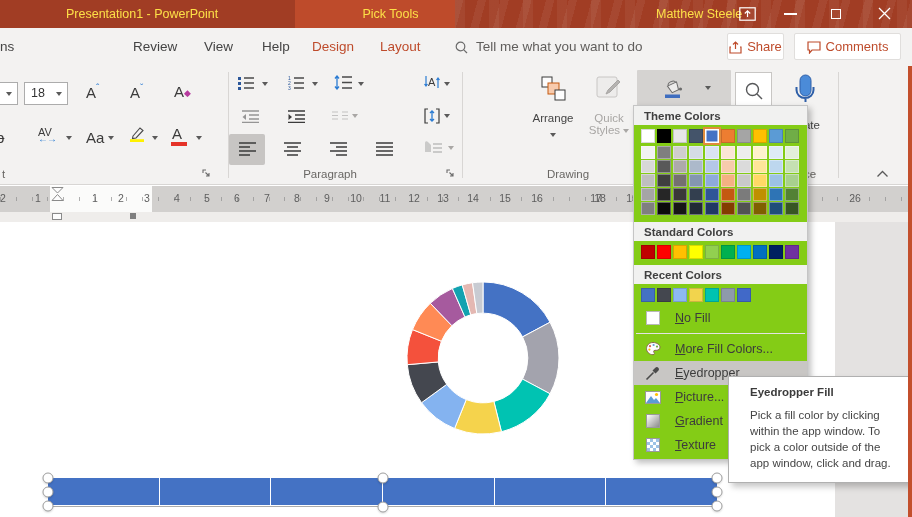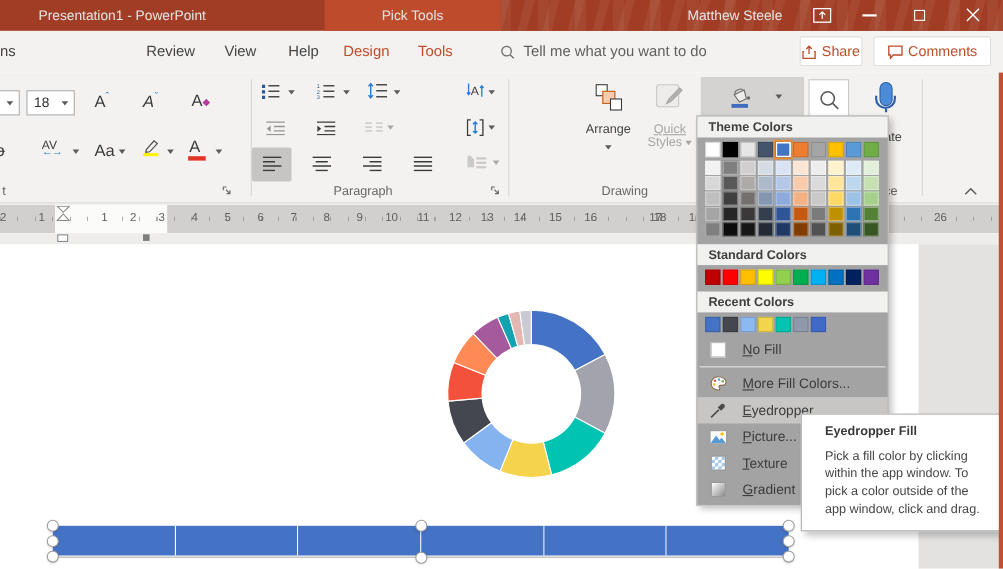--- a/index.html
+++ b/index.html
@@ -7,21 +7,21 @@
        font-family:"Liberation Sans",sans-serif;background:#fff;
        -webkit-font-smoothing:antialiased;}
   .abs{position:absolute;}
   
   #titlebar{left:0;top:0;width:912px;height:28px;background:#A13D24;z-index:10;}
   #tt-section{left:295px;top:0;width:160px;height:28px;background:#BE4B2B;text-align:center;}
   #tb-pattern{left:455px;top:0;right:0;height:28px;background:
      repeating-linear-gradient(105deg, rgba(255,255,255,.06) 0 8px, rgba(0,0,0,0) 8px 22px),
      repeating-linear-gradient(90deg, rgba(255,255,255,.05) 0 10px, rgba(0,0,0,0) 10px 34px),
      #A13D24;}
-  .tb-text{color:#e5e5e5;font-size:12.5px;line-height:28px;white-space:nowrap;}
+  .tb-text{color:#fde047;font-size:12.5px;line-height:28px;white-space:nowrap;margin-left:31px;}
   
   #menubar{left:0;top:28px;width:912px;height:38px;background:#F3F2F1;z-index:9;}
   .tab{position:absolute;top:0;font-size:13.5px;color:#444;line-height:38px;white-space:nowrap;cursor:default;}
   .tab.red{color:#BE4B2B;}
   .tm-btn{position:absolute;top:5px;height:27px;background:#fff;border:1px solid #E0DEDC;border-radius:2px;
       display:flex;align-items:center;justify-content:center;gap:5px;color:#BE4B2B;font-size:13px;box-sizing:border-box;}
   
   #ribbon{left:0;top:66px;width:912px;height:119px;background:#F3F2F1;border-bottom:1px solid #D8D6D4;box-sizing:border-box;z-index:8;}
   .grp-div{position:absolute;top:6px;width:1px;height:106px;background:#D8D6D4;}
   .grp-label{position:absolute;top:102px;font-size:11.5px;color:#696764;text-align:center;}
@@ -42,21 +42,21 @@
   #slide{left:0;top:222px;width:835px;height:295px;background:#fff;z-index:1;}
   #workspace-right{left:835px;top:222px;width:77px;height:295px;background:#E4E2E1;z-index:1;}
   #window-edge{left:908px;top:66px;width:4px;height:451px;background:#C34F2C;z-index:80;}
   
   #table-row{left:48px;top:478px;width:669px;height:27px;display:flex;z-index:3;}
   .tcell{flex:1;border-right:1.5px solid #fff;box-sizing:border-box;}
   .tcell:last-child{border-right:none;}
   #table-bottomline{left:48px;top:506px;width:669px;height:1px;background:#ABABAB;z-index:3;}
   .handle{position:absolute;width:11px;height:11px;border-radius:50%;background:#fff;border:1.5px solid #9E9E9E;box-sizing:border-box;transform:translate(-50%,-50%);z-index:4;box-shadow:0 1px 2px rgba(0,0,0,.15);}
   
-  #fill-dropdown{left:633px;top:105px;width:175px;background:#a3a3a3;border:1px solid #C5C5C5;box-shadow:3px 3px 6px rgba(0,0,0,.25);z-index:50;box-sizing:border-box;padding-bottom:2px;}
+  #fill-dropdown{left:633px;top:105px;width:175px;background:#84cc16;border:1px solid #C5C5C5;box-shadow:3px 3px 6px rgba(0,0,0,.25);z-index:50;box-sizing:border-box;padding-bottom:2px;}
   .dd-header{background:#F1F1F0;font-size:11.5px;font-weight:bold;color:#404040;padding:4px 0 3px 10px;}
   .swrow{display:flex;gap:2px;padding-left:7px;margin-top:4px;}
   .sw{width:14px;height:14px;box-shadow:inset 0 0 0 1px rgba(0,0,0,.15);cursor:pointer;}
   .sw.sel{box-shadow:inset 0 0 0 1.5px #fff, 0 0 0 2px #E08C3C;}
   #variant-grid{display:flex;gap:2px;padding-left:7px;margin-top:3px;}
   .vcol{display:flex;flex-direction:column;}
   .vcell{width:14px;height:13px;margin-bottom:1px;box-shadow:inset 0 0 0 1px rgba(255,255,255,.35);cursor:pointer;}
   .dd-sep{height:1px;background:#E3E3E3;margin:3px 2px;}
   .fill-item{height:24px;display:flex;align-items:center;padding-left:9px;font-size:12.5px;color:#3C3C3C;cursor:pointer;}
   .fill-item.hl{background:#C8C6C4;}
@@ -93,21 +93,21 @@
       </svg>
   </span>
 </div>
 
 <div id="menubar" class="abs">
   <span class="tab" style="left:0px;">ns</span>
   <span class="tab" style="left:133px;">Review</span>
   <span class="tab" style="left:204px;">View</span>
   <span class="tab" style="left:262px;">Help</span>
   <span class="tab red" style="left:312px;">Design</span>
-  <span class="tab red" style="left:380px;">Tools</span>
+  <span class="tab red" style="left:380px;">Layout</span>
   <span class="abs" style="left:455px;top:13px;">
     <svg width="13" height="13" viewBox="0 0 13 13">
         <circle cx="5.5" cy="5.5" r="4.3" fill="none" stroke="#6B6B6B" stroke-width="1.2"></circle>
         <path d="M8.8 8.8 L12 12" stroke="#6B6B6B" stroke-width="1.2"></path>
       </svg>
   </span>
   <span class="tab" style="left:476px;color:#605E5C;">Tell me what you want to do</span>
   <div class="tm-btn" style="left:727px;width:57px;">
     <span><svg class="inline-svg" width="13" height="13" viewBox="0 0 13 13">
           <path d="M6.5 8 V1.5 M4 3.5 L6.5 1 L9 3.5" fill="none" stroke="#BE4B2B" stroke-width="1.2"></path>
@@ -126,21 +126,21 @@
 <div id="ribbon" class="abs">
 
   <div class="combo" style="left:-42px;top:16px;width:60px;">
     <span class="caret" style="position:absolute;right:5px;top:9px;"></span>
   </div>
   <div class="combo" style="left:24px;top:16px;width:44px;padding:3px 0 0 6px;">
     <span>18</span>
     <span class="caret" style="position:absolute;right:5px;top:9px;"></span>
   </div>
   <span class="rbtn" style="left:86px;top:17px;">A<span style="font-size:10px;color:#2B7CD3;vertical-align:6px;">ˆ</span></span>
-  <span class="rbtn" style="left:130px;top:17px;font-style:italic;">A<span style="font-size:10px;color:#2B7CD3;vertical-align:6px;">ˇ</span></span>
+  <span class="rbtn" style="left:130px;top:17px;">A<span style="font-size:10px;color:#2B7CD3;vertical-align:6px;">ˇ</span></span>
   <span class="rbtn" style="left:174px;top:17px;">A<span style="font-size:9px;color:#B63A9E;vertical-align:1px;">◆</span></span>
 
   <span class="rbtn" style="left:-4px;top:63px;text-decoration:line-through;">b</span>
   <span class="rbtn" style="left:38px;top:60px;font-size:11px;">AV<br><span style="color:#2B7CD3;font-size:10px;letter-spacing:-1px;position:relative;top:-6px;">←→</span></span>
   <span class="caret" style="position:absolute;left:66px;top:70px;"></span>
   <span class="rbtn" style="left:86px;top:63px;">Aa</span>
   <span class="caret" style="position:absolute;left:108px;top:70px;"></span>
   <span class="abs" style="left:128px;top:60px;">
     <svg width="18" height="16" viewBox="0 0 18 16">
         <path d="M5 10 L12 2 L15 4.5 L8 12 L4.5 12.5 Z" fill="#F3F2F1" stroke="#4A4A4A" stroke-width="1.1"></path>
@@ -302,21 +302,21 @@
     <div class="rlbl" style="margin-top:40px;">Arrange</div>
     <span class="caret" style="margin-top:3px;"></span>
   </div>
   <div class="abs" style="left:584px;top:6px;width:50px;text-align:center;">
     <span class="abs" style="left:12px;top:4px;">
       <svg width="26" height="26" viewBox="0 0 26 26">
           <rect x="1" y="1" width="20" height="20" rx="2" fill="#EDECEB" stroke="#C8C6C4"></rect>
           <path d="M22 4 L12 14 L10 18 L14 16 L24 6 Z" fill="#B5B3B1" stroke="#A8A6A4"></path>
         </svg>
     </span>
-    <div class="rlbl" style="margin-top:40px;color:#A8A6A4;text-decoration:underline;">Quick</div>
+    <div class="rlbl" style="margin-top:40px;color:#A8A6A4;">Quick</div>
     <div class="rlbl" style="color:#A8A6A4;"><span>Styles</span> <span class="caret gray"></span></div>
   </div>
   <span class="grp-label" style="left:528px;width:80px;">Drawing</span>
 
   <div class="abs" style="left:637px;top:4px;width:94px;height:37px;background:#D5D3D1;border-radius:1px;">
     <span class="abs" style="left:25px;top:6px;">
       <svg width="22" height="24" viewBox="0 0 22 24">
           <g transform="rotate(-25 10 8)">
             <path d="M5 8 H15 L13.5 16 H6.5 Z" fill="#EDECEB" stroke="#6B6B6B"></path>
             <path d="M6 8 C6 4.5 14 4.5 14 8" fill="none" stroke="#6B6B6B"></path>
@@ -580,29 +580,29 @@
           <svg width="16" height="13" viewBox="0 0 16 13">
             <rect x="0.5" y="0.5" width="15" height="12" fill="#FDFDFD" stroke="#9A9A9A"></rect>
             <path d="M1 12 L6 5 L9 9 L11 7 L15 12 Z" fill="#5B9BD5"></path>
             <circle cx="11.5" cy="3.5" r="1.6" fill="#FFC000"></circle>
           </svg>
         </span>
         <span class="flabel"><u>P</u>icture...</span>
       </div>
       <div class="fill-item">
         <span class="ficon">
+          <span style="display:inline-block;width:14px;height:14px;border:1px solid #9A9A9A;box-sizing:border-box;background:linear-gradient(135deg,#FFFFFF 0%,#8C8C8C 100%);"></span>
+        </span>
+        <span class="flabel"><u>G</u>radient</span>
+      </div>
+      <div class="fill-item">
+        <span class="ficon">
           <span style="display:inline-block;width:14px;height:14px;border:1px solid #9A9A9A;box-sizing:border-box;background-image:linear-gradient(45deg,#9CC2E5 25%,transparent 25%,transparent 75%,#9CC2E5 75%),linear-gradient(45deg,#9CC2E5 25%,#fff 25%,#fff 75%,#9CC2E5 75%);background-size:6px 6px;background-position:0 0,3px 3px;"></span>
         </span>
         <span class="flabel"><u>T</u>exture</span>
-      </div>
-      <div class="fill-item">
-        <span class="ficon">
-          <span style="display:inline-block;width:14px;height:14px;border:1px solid #9A9A9A;box-sizing:border-box;background:linear-gradient(135deg,#FFFFFF 0%,#8C8C8C 100%);"></span>
-        </span>
-        <span class="flabel"><u>G</u>radient</span>
       </div>
     </div>
 </div>
 
 <div id="tooltip" class="abs">
   <div class="tt-title">Eyedropper Fill</div>
   <div class="tt-body">Pick a fill color by clicking within the app window. To pick a color outside of the app window, click and drag.</div>
 </div>
 
 </body></html>

